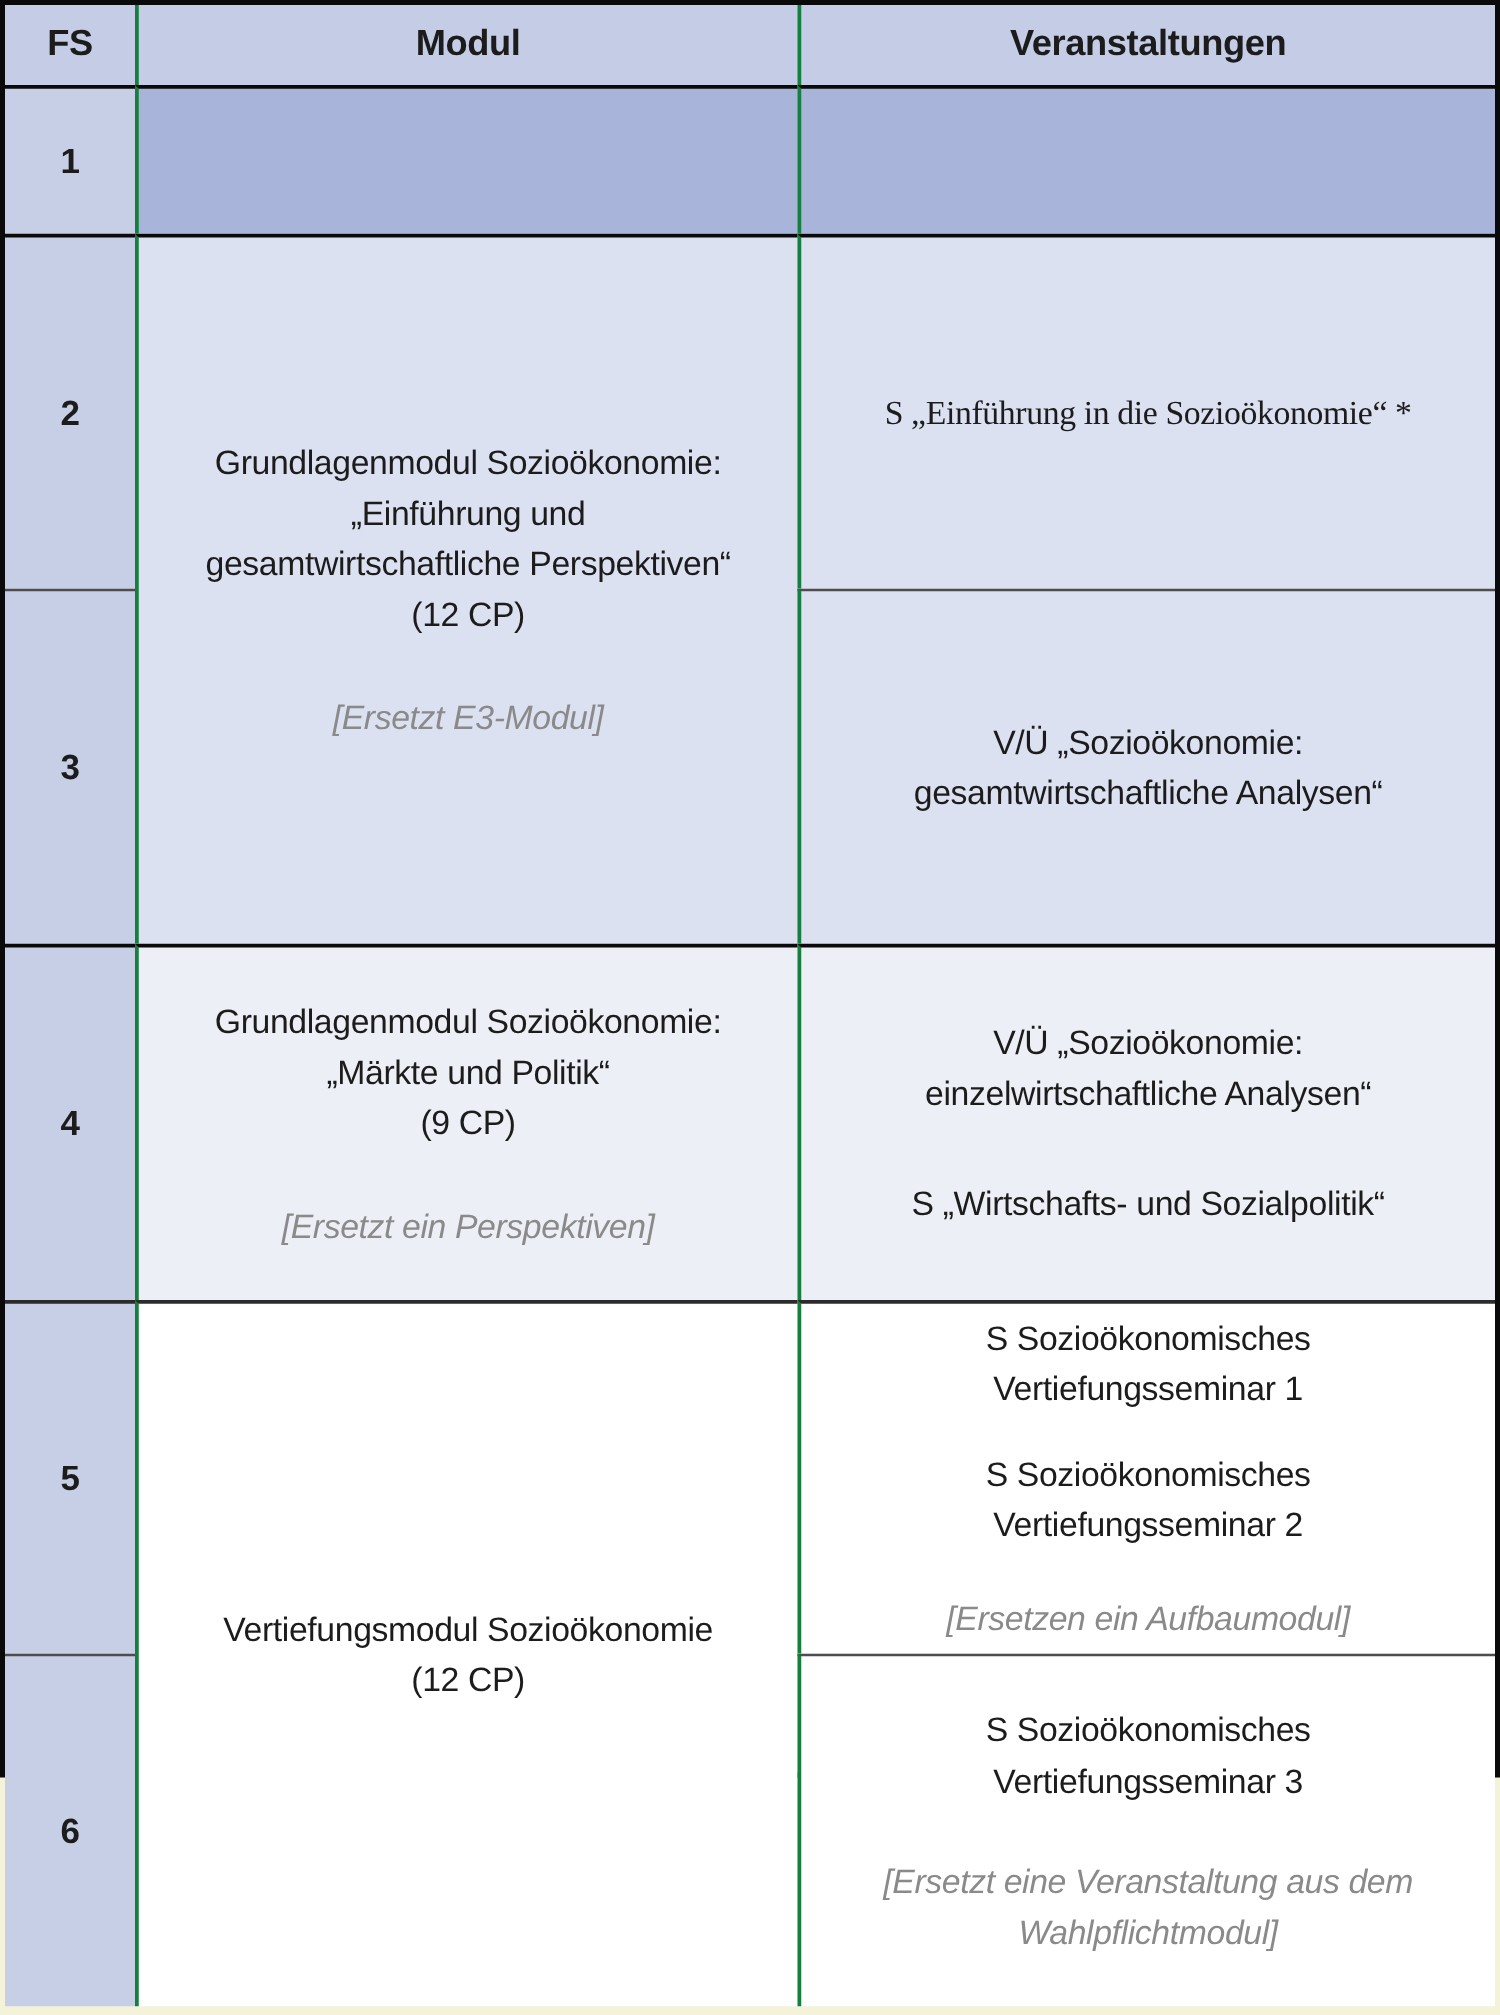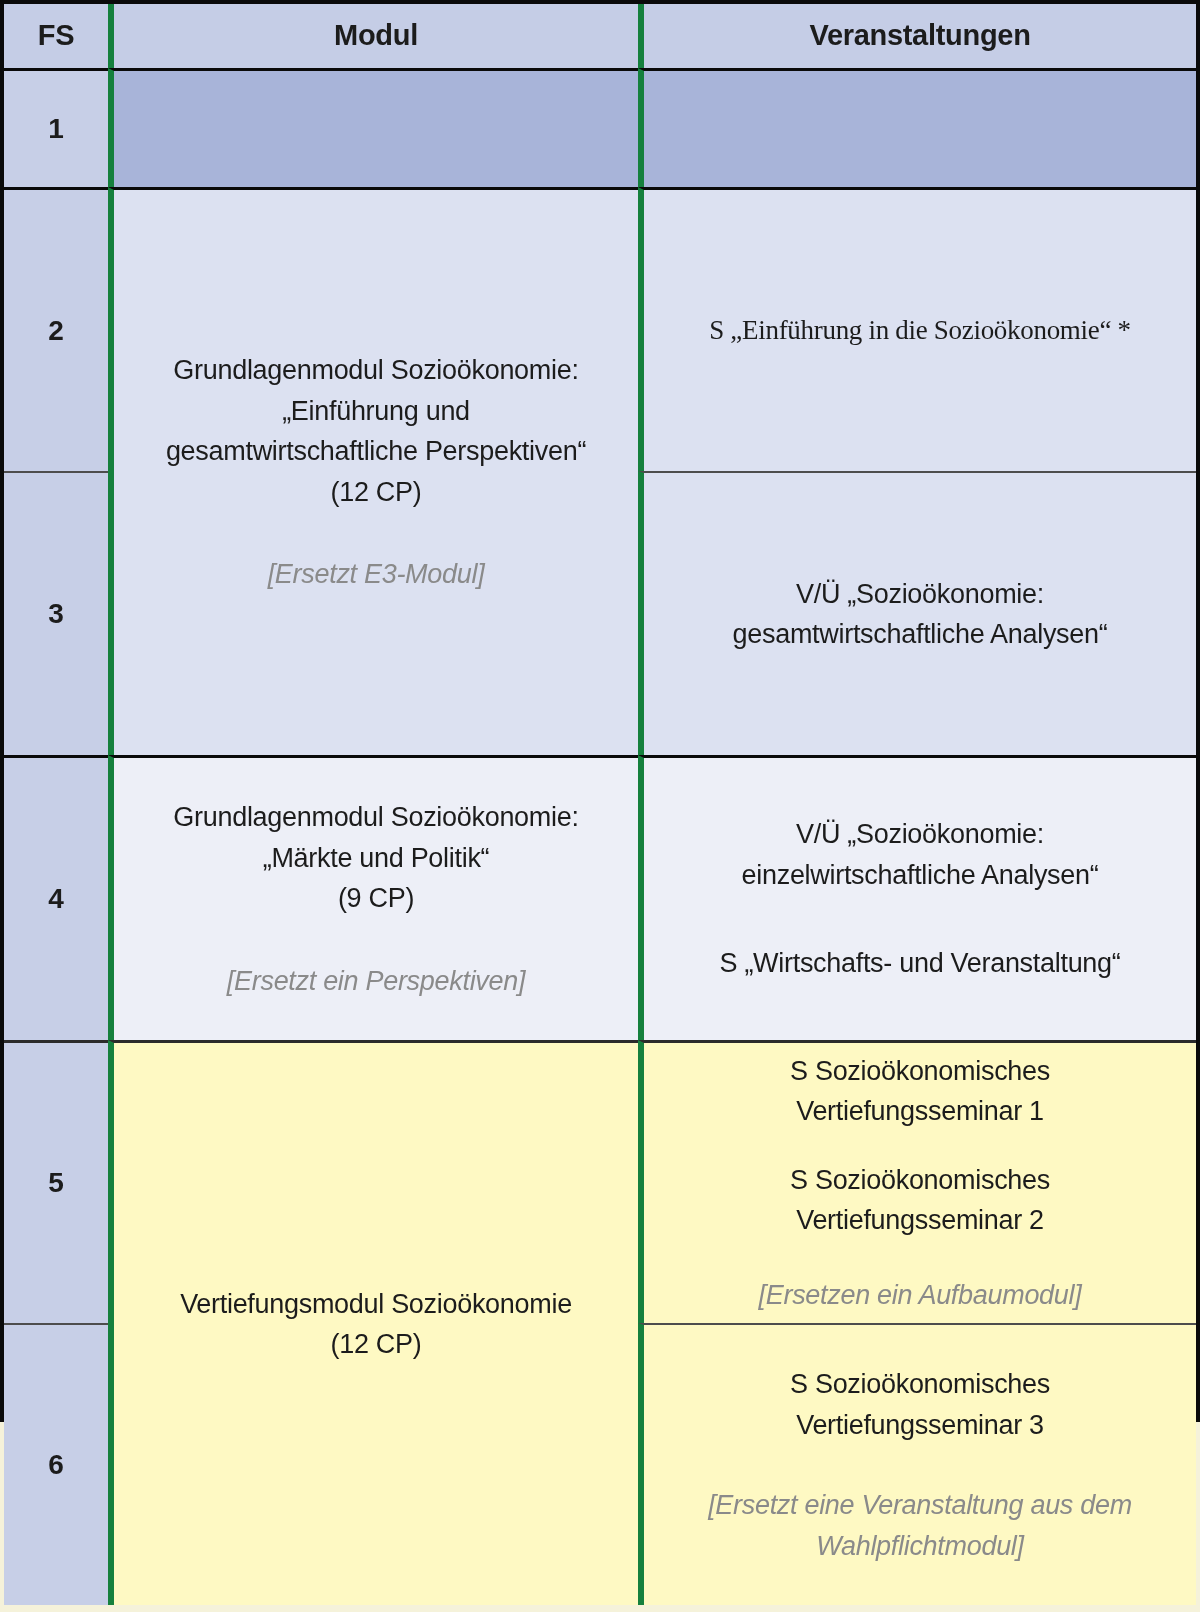--- a/index.html
+++ b/index.html
@@ -37,23 +37,23 @@
     letter-spacing: -0.3px;
     overflow: hidden;
     padding: 4px 10px;
   }
   
   .col-fs   { background: #c7cfe7; }
   .head     { background: #c5cde6; font-weight: bold; font-size: 29px; }
   .dark     { background: #a8b4d9; }
   .light23  { background: #dce1f1; }
   .light4   { background: #edeff7; }
-  .light56  { background: #fef9c3; }
+  .light56  { background: #ffffff; }
   
-  .bl { border-left: 6px solid #15803d; }
+  .bl { border-left: 3px solid #15803d; }
   .bt-strong { border-top: 3px solid #0a0a0a; }
   .bt-med    { border-top: 3px solid #2b2b2b; }
   .bt-thin   { border-top: 2px solid #4d4d4d; }
   
   .fs-num { font-weight: bold; font-size: 28px; }
   .title  { white-space: pre-line; }
   .note   {
     color: #8a8a8a;
     font-style: italic;
     white-space: pre-line;
@@ -132,21 +132,21 @@
     </div>
     <div class="cell light4 bl bt-strong r5c2">
       <span class="title">Grundlagenmodul Sozioökonomie:
 „Märkte und Politik“
 (9 CP)</span>
       <span class="note">[Ersetzt ein Perspektiven]</span>
     </div>
     <div class="cell light4 bl bt-strong r5c3">
       <span class="item">V/Ü „Sozioökonomie:
 einzelwirtschaftliche Analysen“</span>
-      <span class="item" style="margin-top:48px">S „Wirtschafts- und Veranstaltung“</span>
+      <span class="item" style="margin-top:48px">S „Wirtschafts- und Sozialpolitik“</span>
     </div>
 
     <div class="cell col-fs bt-med r6c1">
       <span class="fs-num">5</span>
     </div>
     <div class="cell light56 bl bt-med r6c2">
       <span class="title">Vertiefungsmodul Sozioökonomie
 (12 CP)</span>
     </div>
     <div class="cell light56 bl bt-med r6c3">

